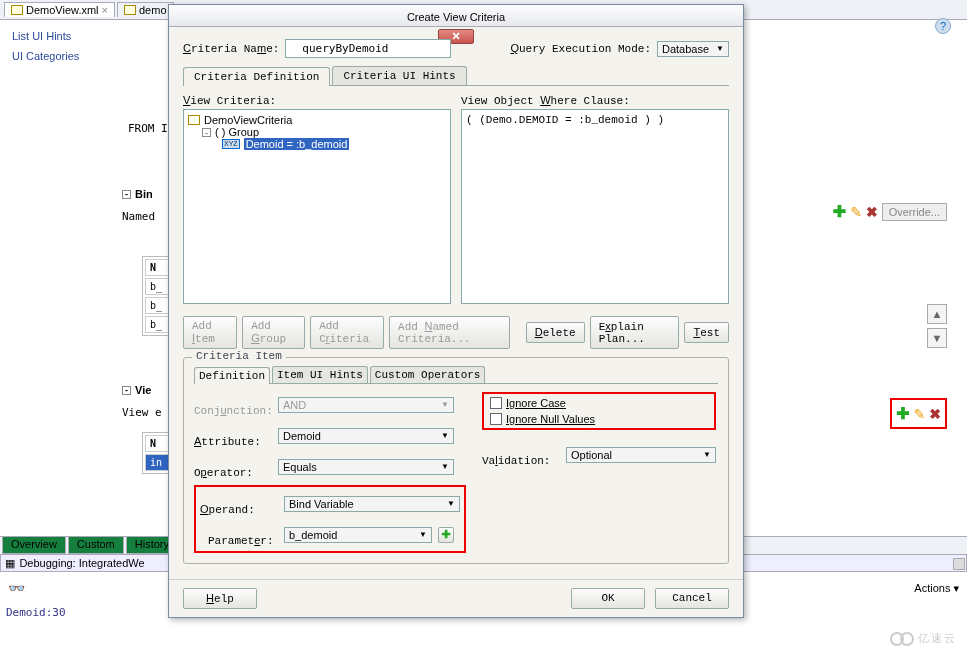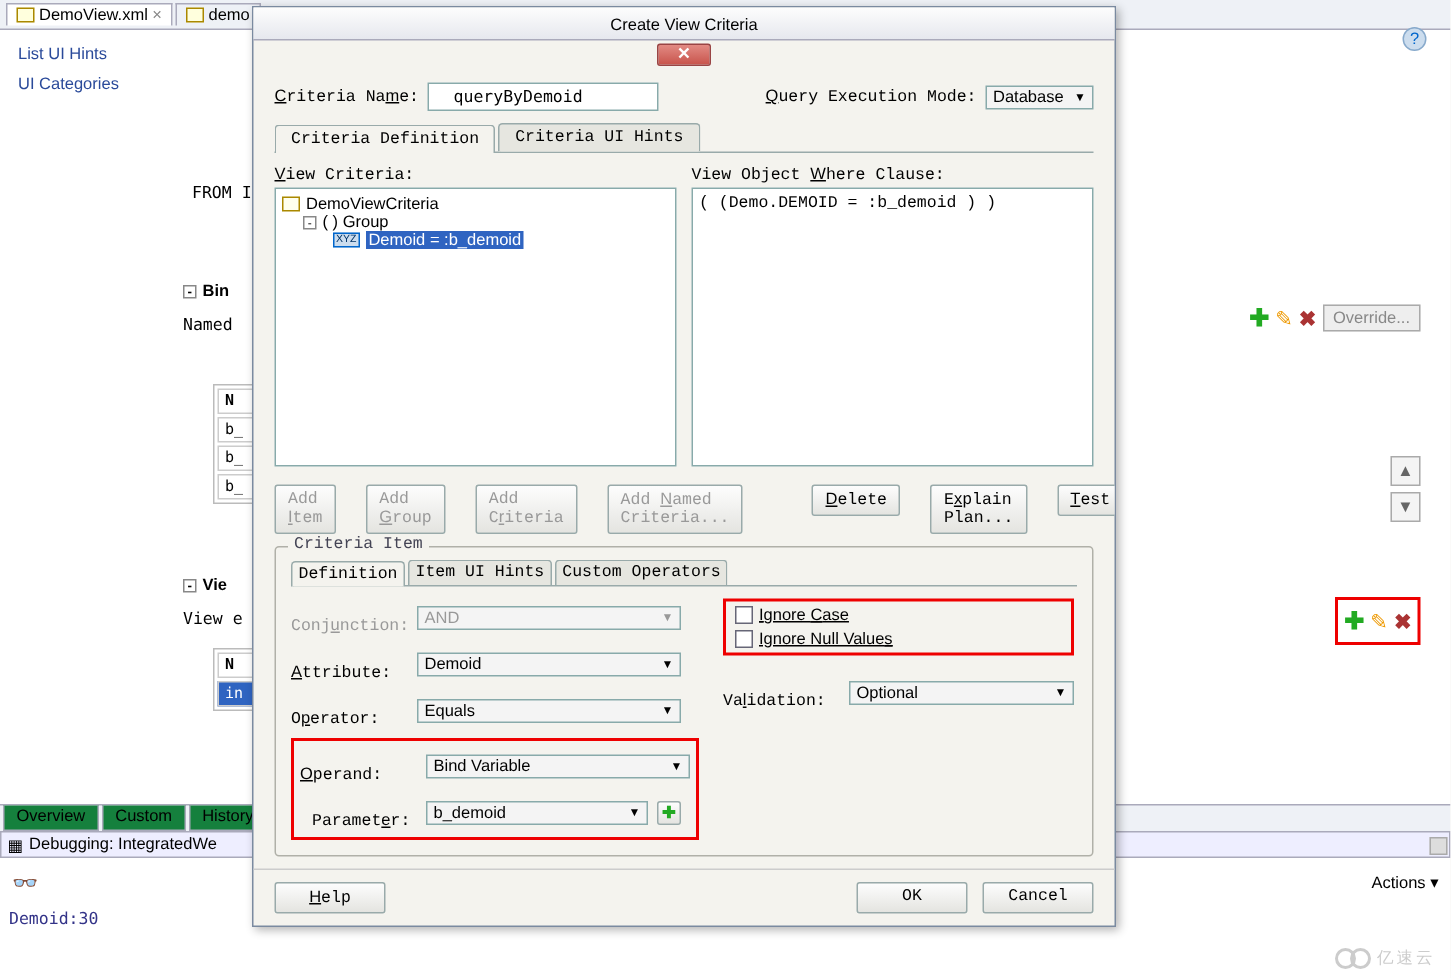--- a/index.html
+++ b/index.html
@@ -52,21 +52,21 @@
 
 
 .dialog { position: absolute; left: 168px; top: 4px; width: 576px; height: 614px; background: #f4f3ee; border: 1px solid #7a8aa0; box-shadow: 2px 2px 6px rgba(0,0,0,0.3); display: flex; flex-direction: column; }
 .titlebar { height: 22px; background: linear-gradient(#fdfdfd, #e6e8ee); border-bottom: 1px solid #aab; display: flex; align-items: center; padding: 0 4px; gap: 6px; flex-direction: column; }
 .titlebar .ticon { width: 14px; height: 14px; background: radial-gradient(#ffd76a,#cc9500); border-radius: 3px; }
 .titlebar .ttxt { flex: 1; }
 .titlebar .closebtn { width: 36px; height: 16px; background: linear-gradient(#e28a83,#c8544c); border: 1px solid #944; border-radius: 2px; color: #fff; text-align: center; line-height: 13px; font-weight: bold; }
 
 .dlg-body { flex: 1; padding: 12px 14px 8px 14px; display: flex; flex-direction: column; gap: 8px; overflow: hidden; }
 
-.row1 { display: flex; align-items: center; gap: 6px; margin-top: 16px; }
+.row1 { display: flex; align-items: center; gap: 6px; }
 .lbl { font-family: "Courier New", monospace; }
 .txt-input { border: 1px solid #8aa; padding: 2px 4px; background: #fff; font-family: monospace; }
 .combo { border: 1px solid #8aa; background: #f4f4f4; padding: 1px 4px; display: flex; align-items: center; justify-content: space-between; gap: 4px; }
 .combo .arr { font-size: 8px; }
 
 .tabstrip { display: flex; border-bottom: 1px solid #9aa; }
 .tabstrip .tab { padding: 3px 10px; border: 1px solid #9aa; border-bottom: none; background: #e6e6e0; font-family: "Courier New", monospace; margin-right: 2px; border-radius: 3px 3px 0 0; }
 .tabstrip .tab.active { background: #f4f3ee; position: relative; top: 1px; }
 
 .split { display: flex; gap: 10px; height: 210px; }
@@ -74,21 +74,21 @@
 .split-col .hdr { font-family: "Courier New", monospace; margin-bottom: 2px; }
 .treebox, .wherebox { flex: 1; border: 1px solid #8aa; background: #fff; padding: 4px; font-family: "Courier New", monospace; overflow: auto; }
 .tree-node { display: flex; align-items: center; gap: 4px; white-space: nowrap; }
 .tree-ind1 { padding-left: 14px; }
 .tree-ind2 { padding-left: 34px; }
 .tog-sq { width: 9px; height: 9px; border: 1px solid #888; font-size: 8px; line-height: 7px; text-align: center; }
 .ticon-vc { width: 12px; height: 10px; background: #ffe; border: 1px solid #a80; }
 .tsel { background: #2f64c1; color: #fff; padding: 0 2px; }
 .ticon-xyz { display: inline-block; border: 1px solid #06c; background: #cde; color: #036; font-size: 7px; padding: 0 1px; line-height: 8px; }
 
-.btnrow { display: flex; gap: 20px; align-items: flex-start; margin-top: 4px; }
+.btnrow { display: flex; gap: 5px; align-items: center; margin-top: 4px; }
 .btn { border: 1px solid #9aa; background: linear-gradient(#fdfdfd,#e4e4e0); padding: 3px 8px; font-family: "Courier New", monospace; border-radius: 2px; cursor: pointer; }
 .btn.dis { color: #999; }
 .btn .uline { text-decoration: underline; }
 
 .fieldset { border: 1px solid #b0b0a8; border-radius: 3px; padding: 8px 10px 10px 10px; position: relative; }
 .fieldset .legend { position: absolute; top: -8px; left: 8px; background: #f4f3ee; padding: 0 4px; font-family: "Courier New", monospace; color: #445; }
 
 .subtabstrip { display: flex; border-bottom: 1px solid #9aa; margin-bottom: 8px; }
 .subtabstrip .tab { padding: 2px 4px; border: 1px solid #9aa; border-bottom: none; background: #e6e6e0; font-family: "Courier New", monospace; margin-right: 2px; border-radius: 3px 3px 0 0; }
 .subtabstrip .tab.active { background: #f4f3ee; position: relative; top: 1px; }
@@ -225,21 +225,21 @@
   <div class="titlebar">
     <span class="ticon"></span>
     <span class="ttxt">Create View Criteria</span>
     <span class="closebtn">✕</span>
   </div>
 
   <div class="dlg-body">
 
     <div class="row1">
       <span class="lbl"><span style="text-decoration:underline">C</span>riteria Na<span style="text-decoration:underline">m</span>e:</span>
-      <input class="txt-input" style="width: 154px; padding-left: 16px;" value="queryByDemoid">
+      <input class="txt-input" style="width: 166px; padding-left: 16px;" value="queryByDemoid">
       <span style="flex:1"></span>
       <span class="lbl"><span style="text-decoration:underline">Q</span>uery Execution Mode:</span>
       <div class="combo" style="width:72px">
         <span>Database</span>
         <span class="arr">▼</span>
       </div>
     </div>
 
     <div class="tabstrip">
       <div class="tab active">Criteria Definition</div>

